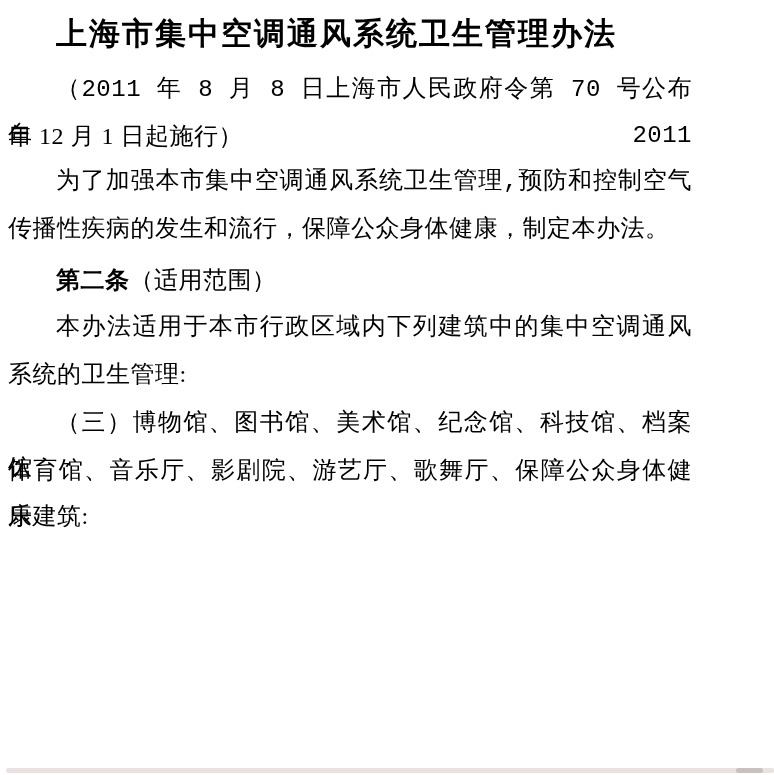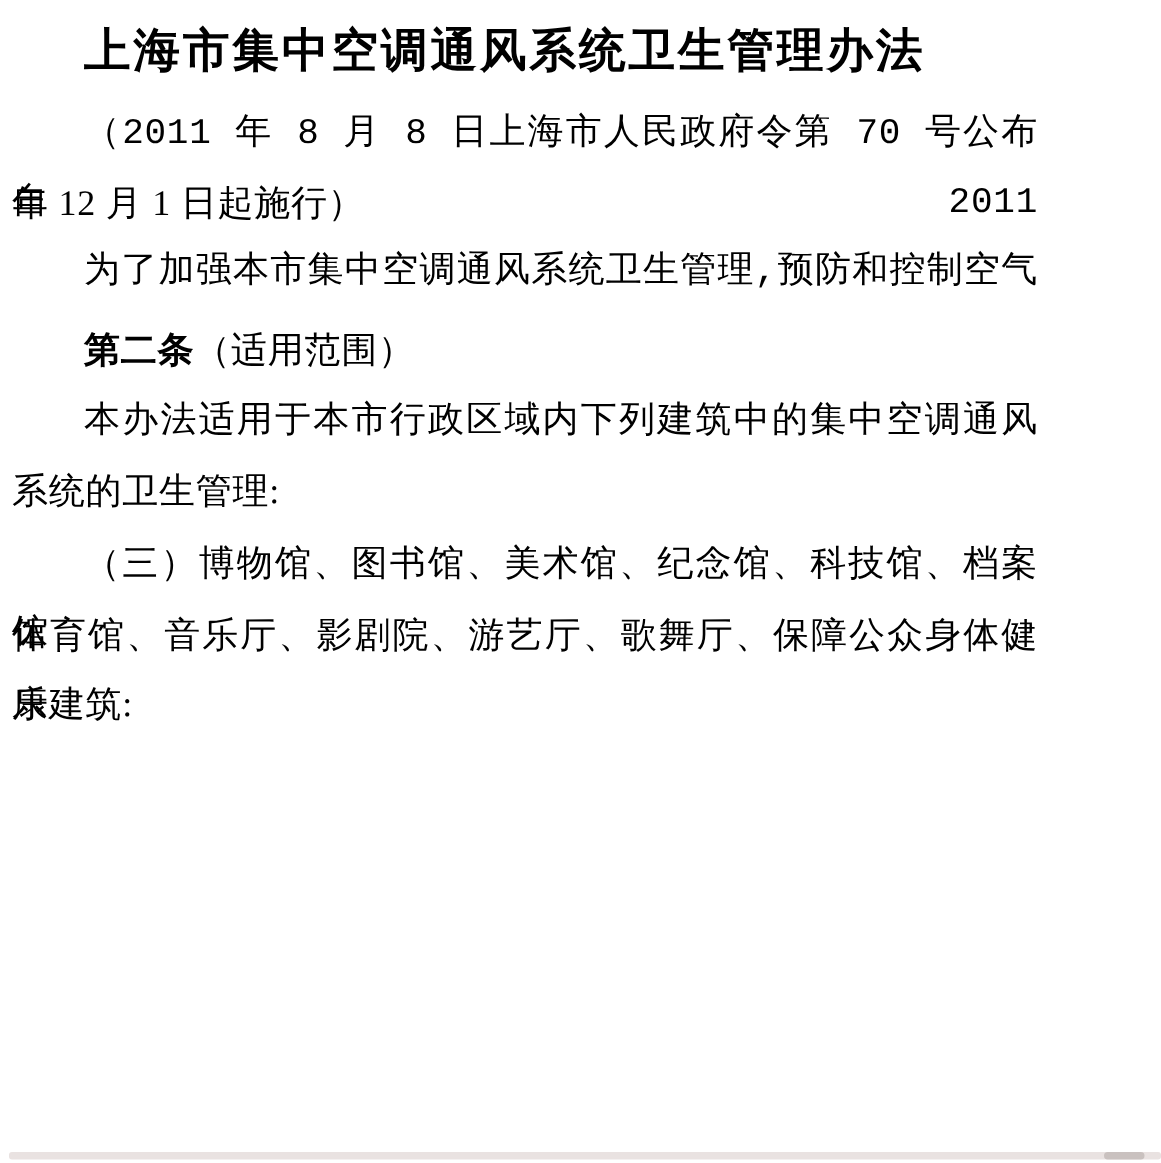--- a/index.html
+++ b/index.html
@@ -60,20 +60,21 @@
 </style>
 </head>
 <body style="background: rgb(255, 255, 255);">
 
 <div class="page" style="color: rgb(0, 0, 0);">
   <h1 class="title">上海市集中空调通风系统卫生管理办法</h1>
   <div class="lines" id="lines">
       <div class="line indent fill">（2011 年 8 月 8 日上海市人民政府令第 70 号公布　自 2011</div>
       <div class="line">年 12 月 1 日起施行）</div>
       <div class="line indent fill">为了加强本市集中空调通风系统卫生管理,预防和控制空气</div>
+      <div class="line">传播性疾病的发生和流行，保障公众身体健康，制定本办法。</div>
       <div class="line indent gap-m"><b>第二条</b>（适用范围）</div>
       <div class="line indent fill">本办法适用于本市行政区域内下列建筑中的集中空调通风</div>
       <div class="line">系统的卫生管理:</div>
       <div class="line indent fill gap-s">（三）博物馆、图书馆、美术馆、纪念馆、科技馆、档案馆、</div>
       <div class="line fill">体育馆、音乐厅、影剧院、游艺厅、歌舞厅、保障公众身体健康</div>
       <div class="line">乐建筑:</div>
     </div>
   <div class="hscrollbar" id="hscrollbar" style="background: rgb(233, 226, 225);">
     <div class="hthumb" id="hthumb" style="background: rgb(201, 193, 191);"></div>
   </div>

